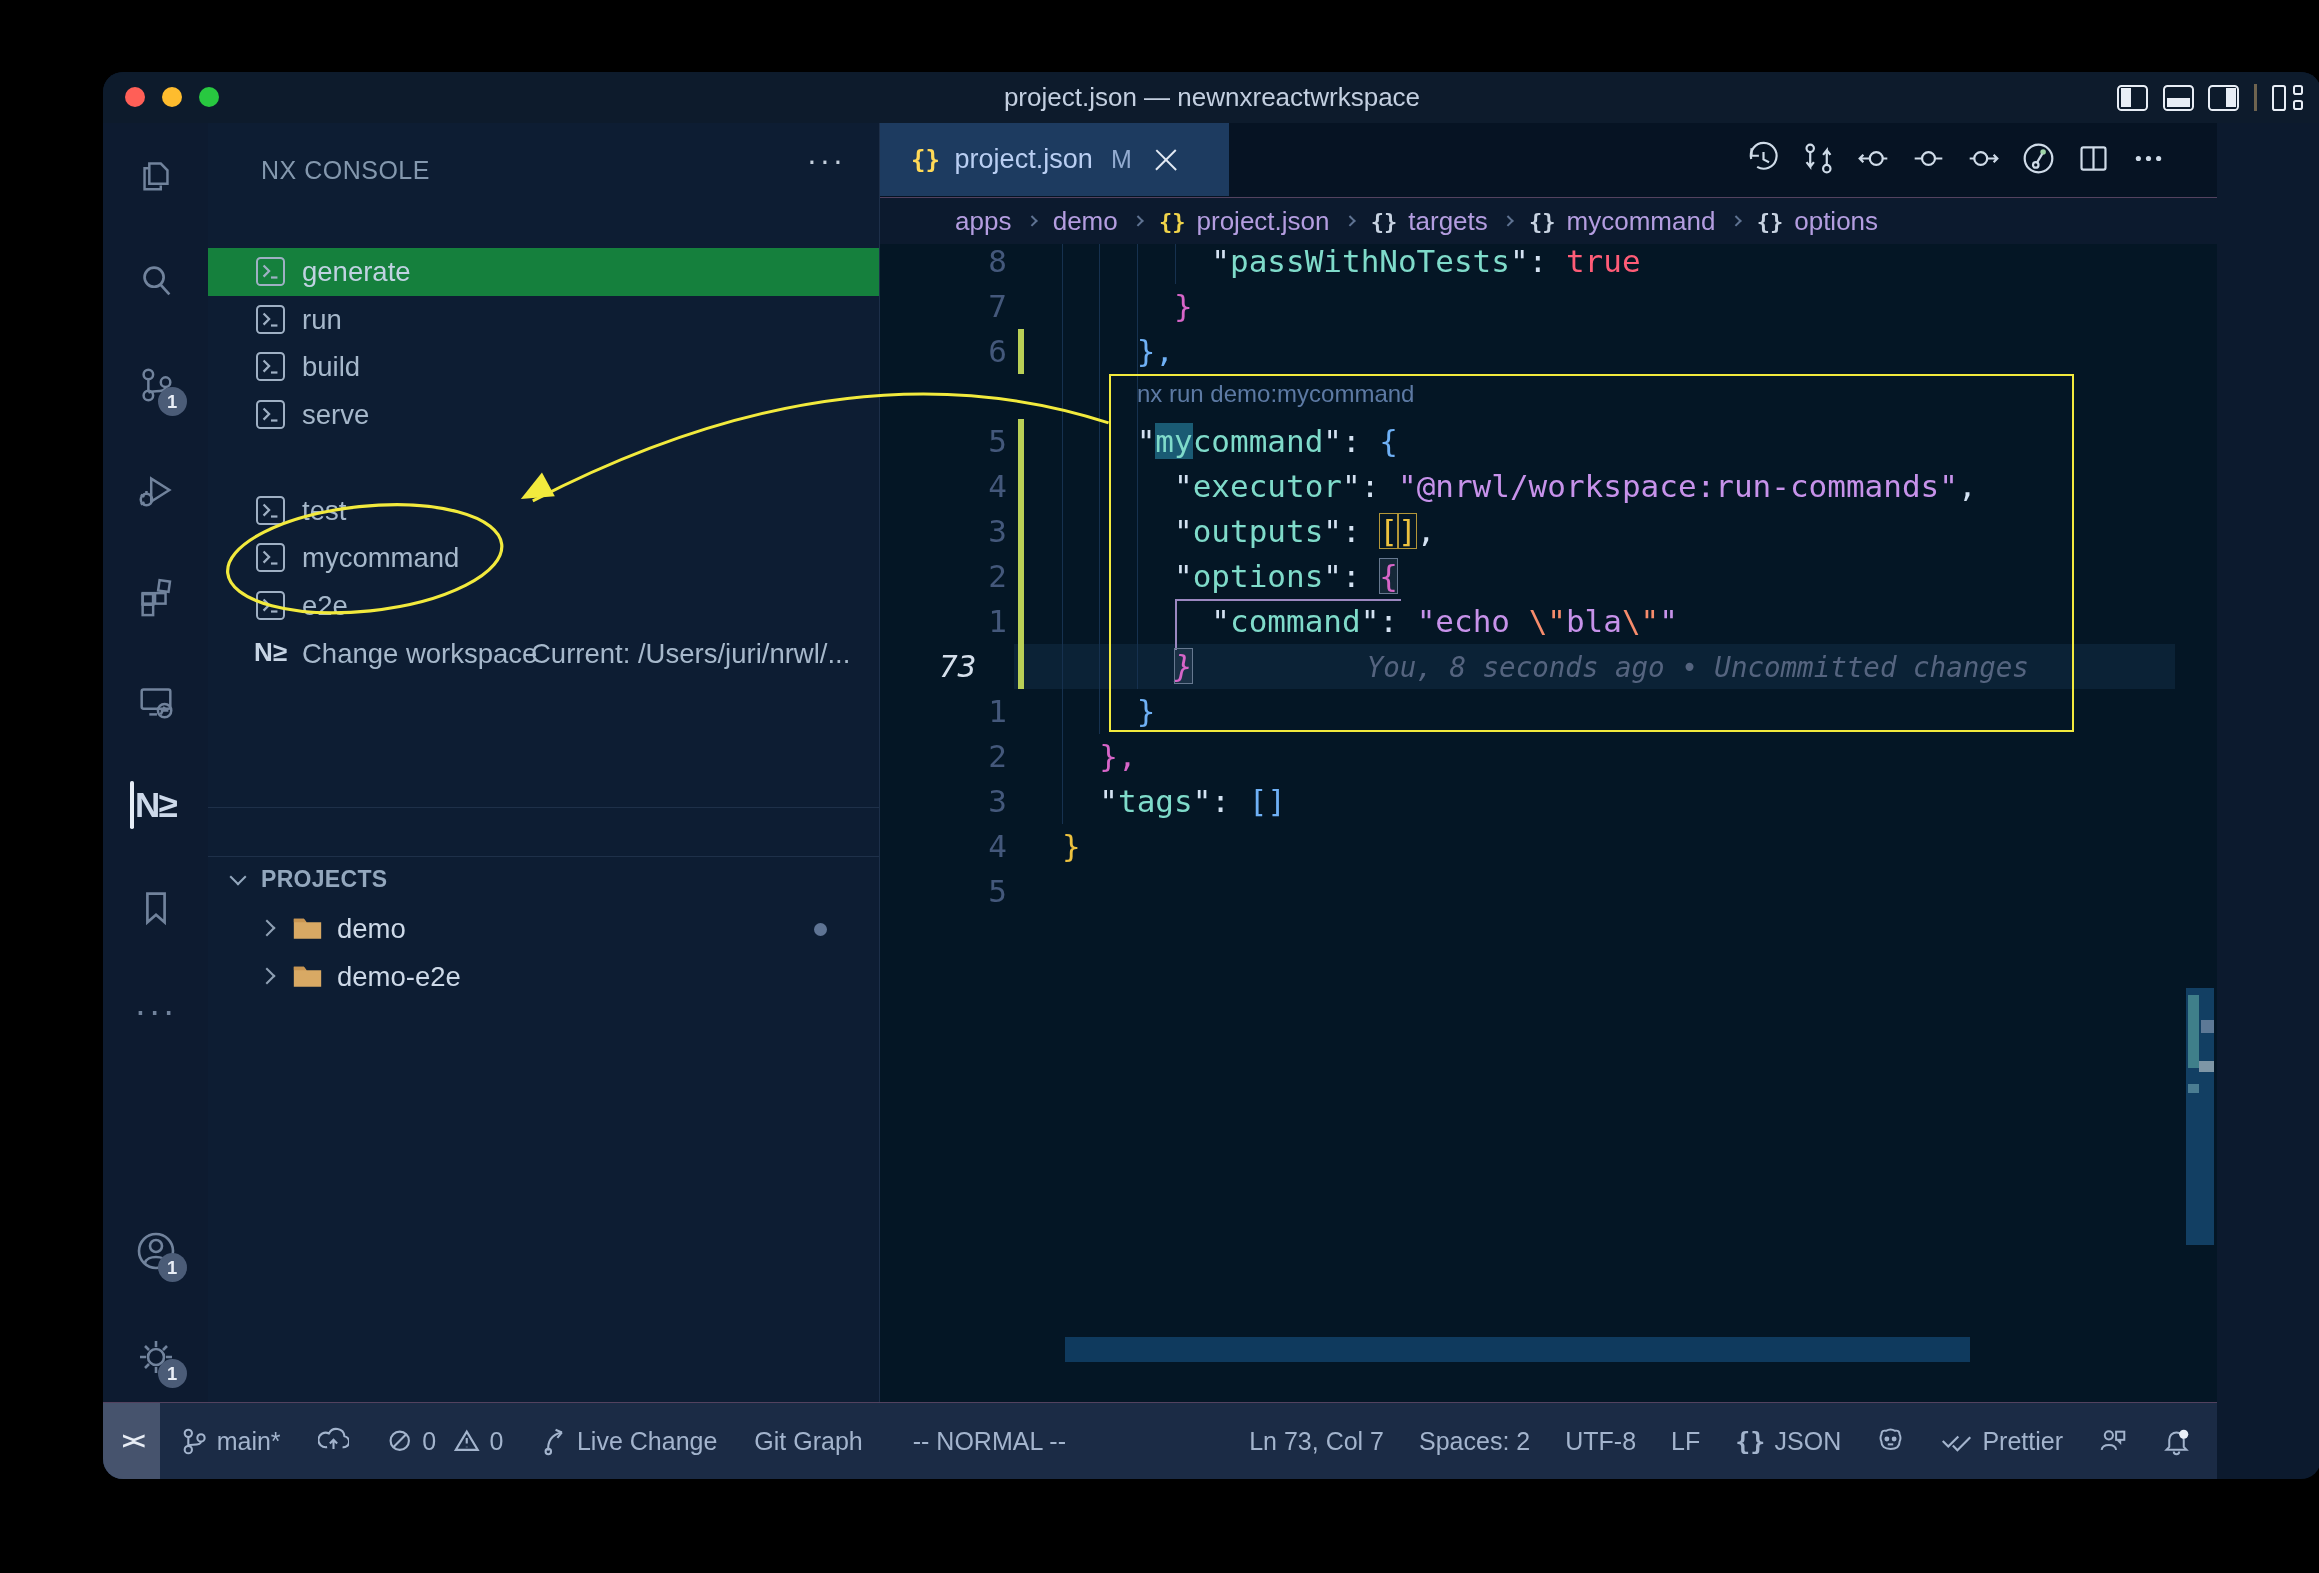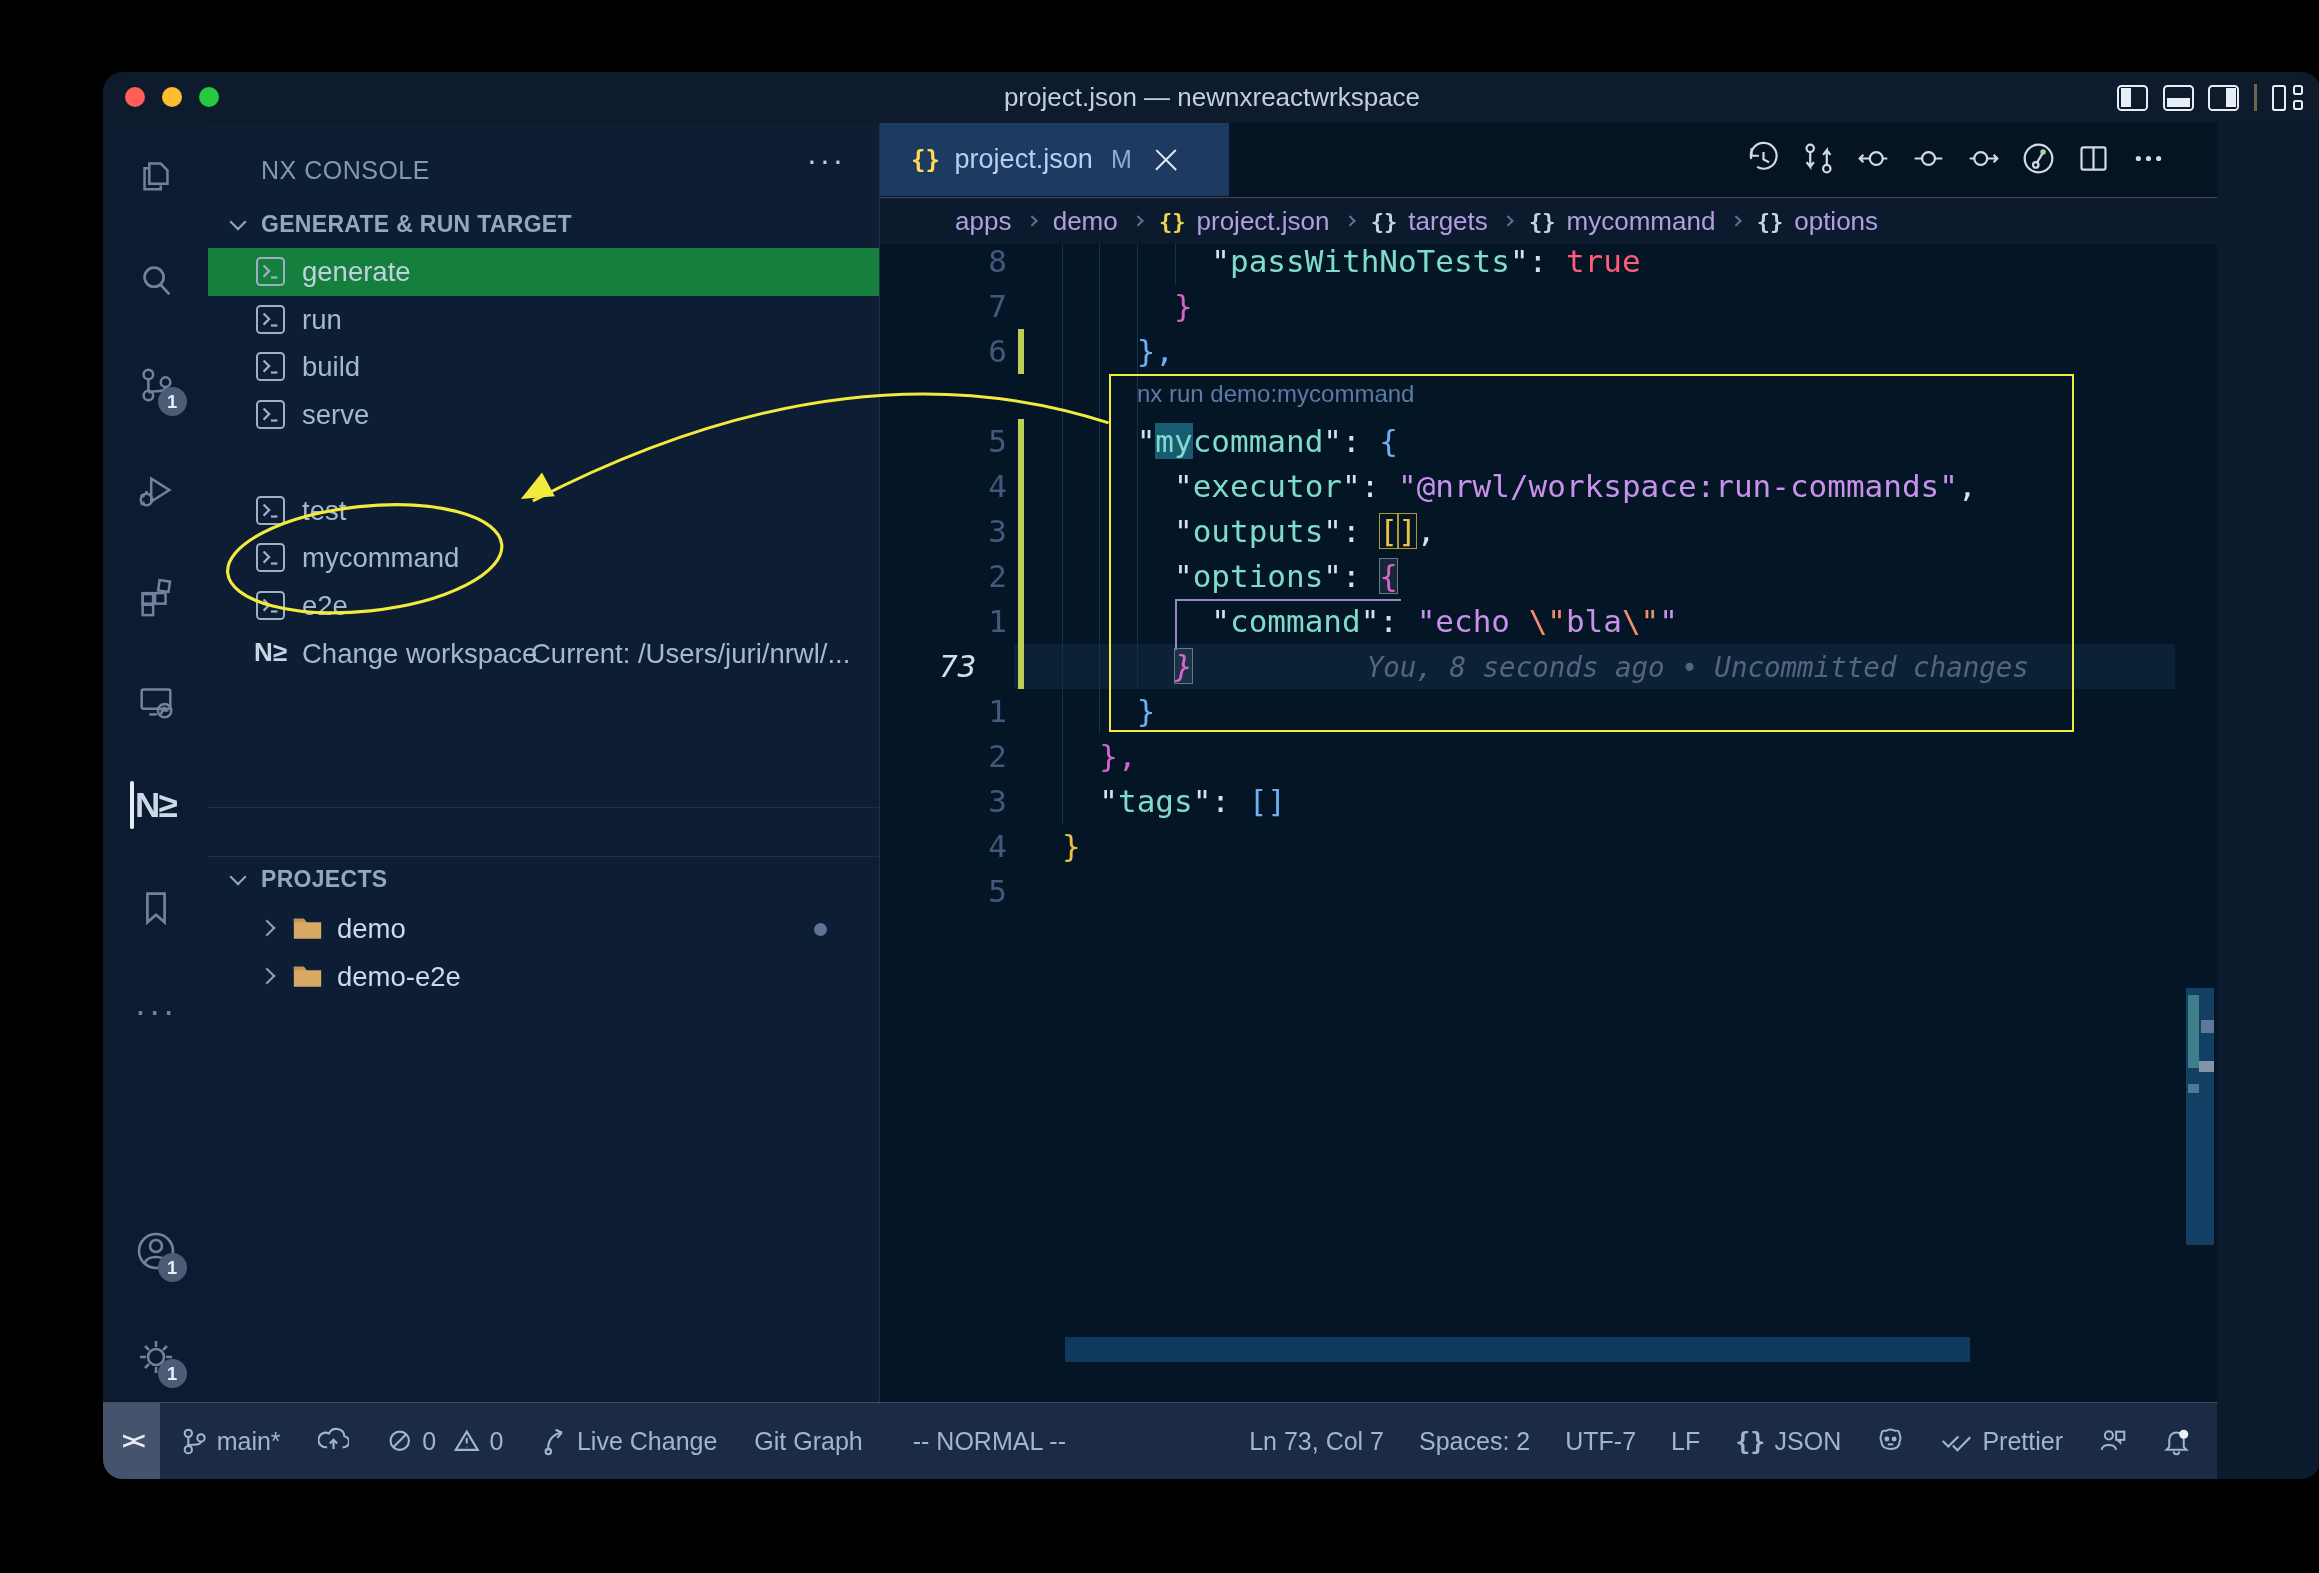--- a/index.html
+++ b/index.html
@@ -236,24 +236,20 @@
         <path d="M22 6v6M22 32v6M6 22h6M32 22h6M11 11l4 4M29 29l4 4M33 11l-4 4M15 29l-4 4"></path>
         </svg>
       <span class="badge">1</span>
     </div>
   </div>
 
   <div class="sidebar">
     <div class="sb-title">NX CONSOLE</div>
     <div class="sb-more">···</div>
 
-    <div class="sec-head" style="top:84px">
-      <span class="chev down sec-chev"></span>
-      <span class="lbl">GENERATE &amp; RUN TARGET</span>
-    </div>
 
     <div class="target-row selected" style="top:125px">
       <span class="termicon">
         <svg width="25" height="25" viewBox="0 0 27 27" fill="none" stroke="#9fb0c4" stroke-width="2.4">
           <path d="M6 7l6 6-6 6"></path>
             <path d="M14 20h7"></path>
           </svg></span>
       <span class="lbl">generate</span>
     </div>
     <div class="target-row" style="top:173px">
@@ -496,21 +492,21 @@
       </span>
     </div>
     <div class="sb-right">
       <span class="sb-item">
         <span>Ln 73, Col 7</span>
         </span>
       <span class="sb-item">
         <span>Spaces: 2</span>
         </span>
       <span class="sb-item">
-        <span>UTF-7</span>
+        <span>UTF-8</span>
         </span>
       <span class="sb-item">
         <span>LF</span>
         </span>
       <span class="sb-item">
         <span class="mono" style="font-weight:bold">{}</span>
         <span>JSON</span>
         </span>
       <span class="sb-item">
         <svg width="29" height="27.5" viewBox="0 0 32 30" fill="none" stroke="currentColor" stroke-width="2.2">

